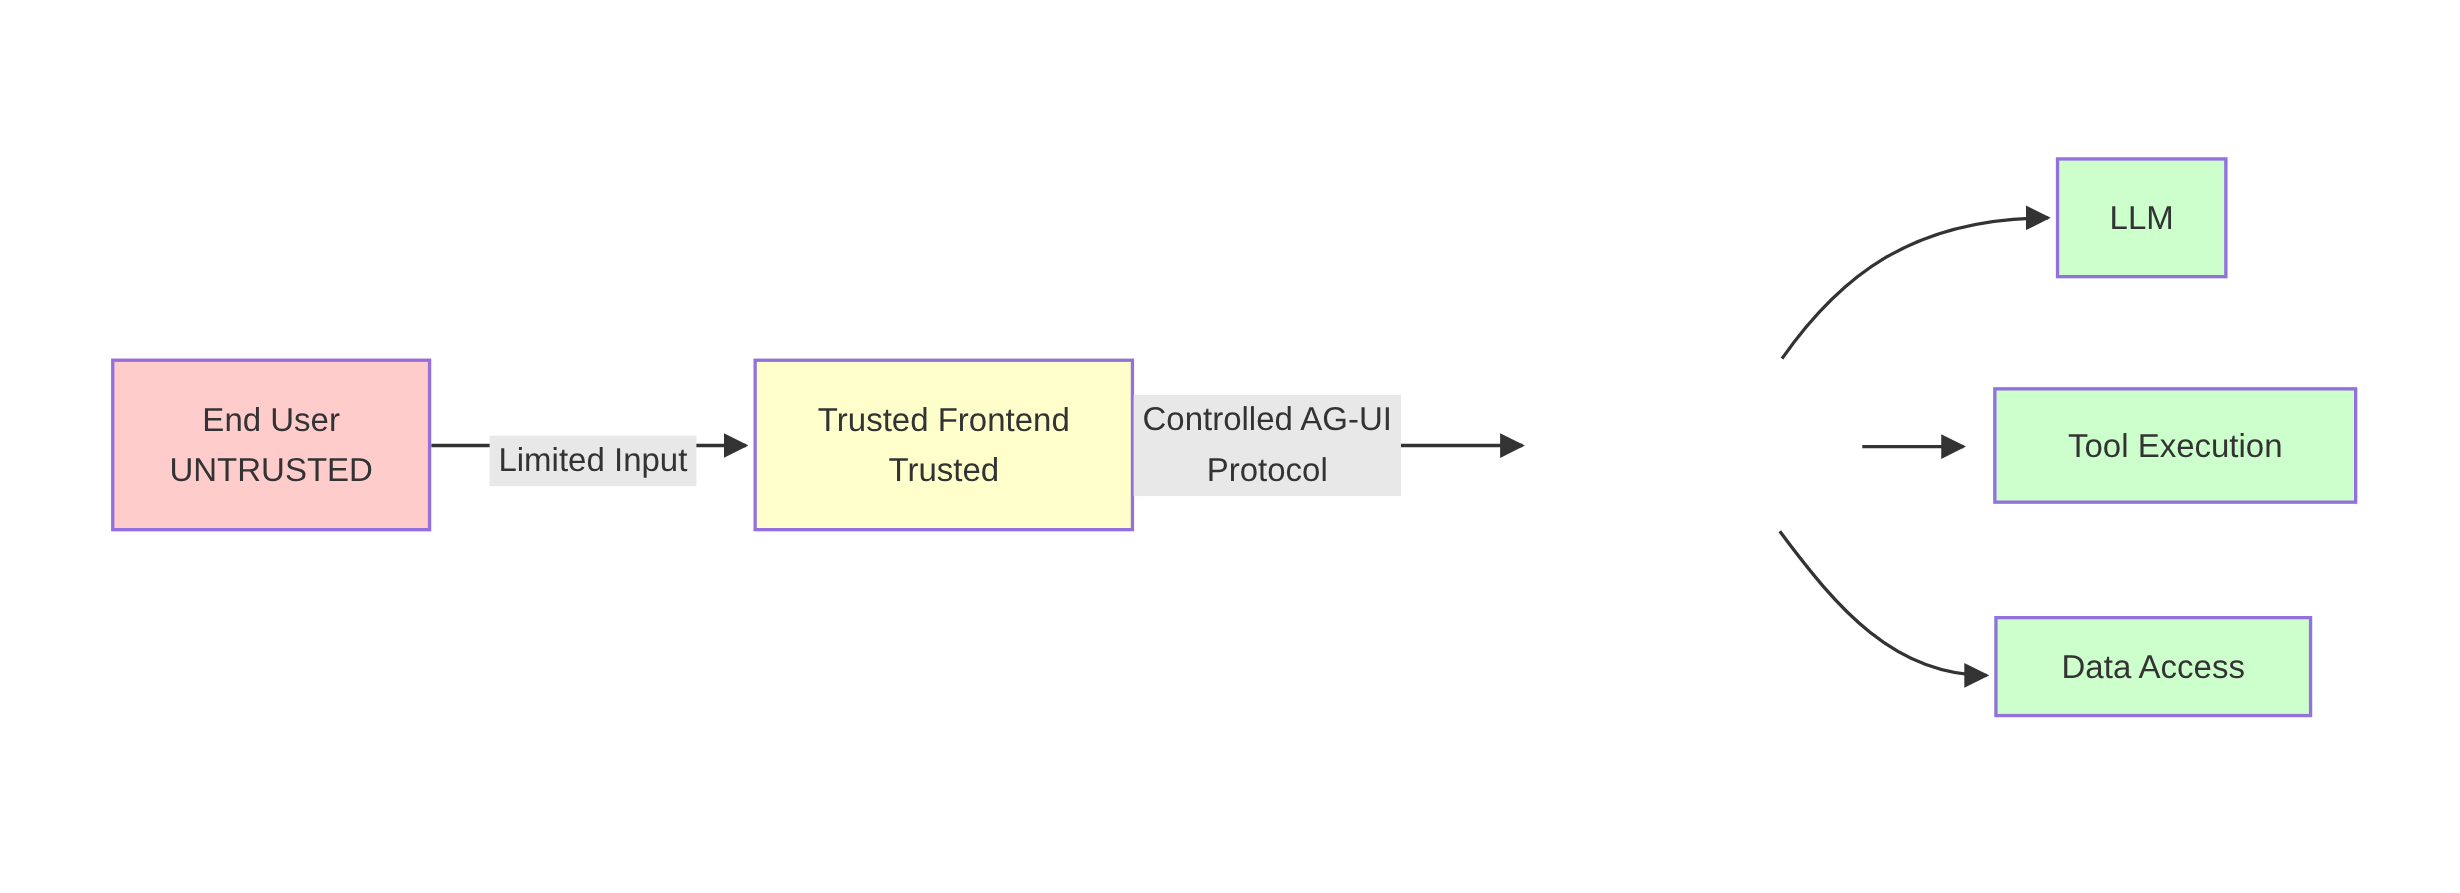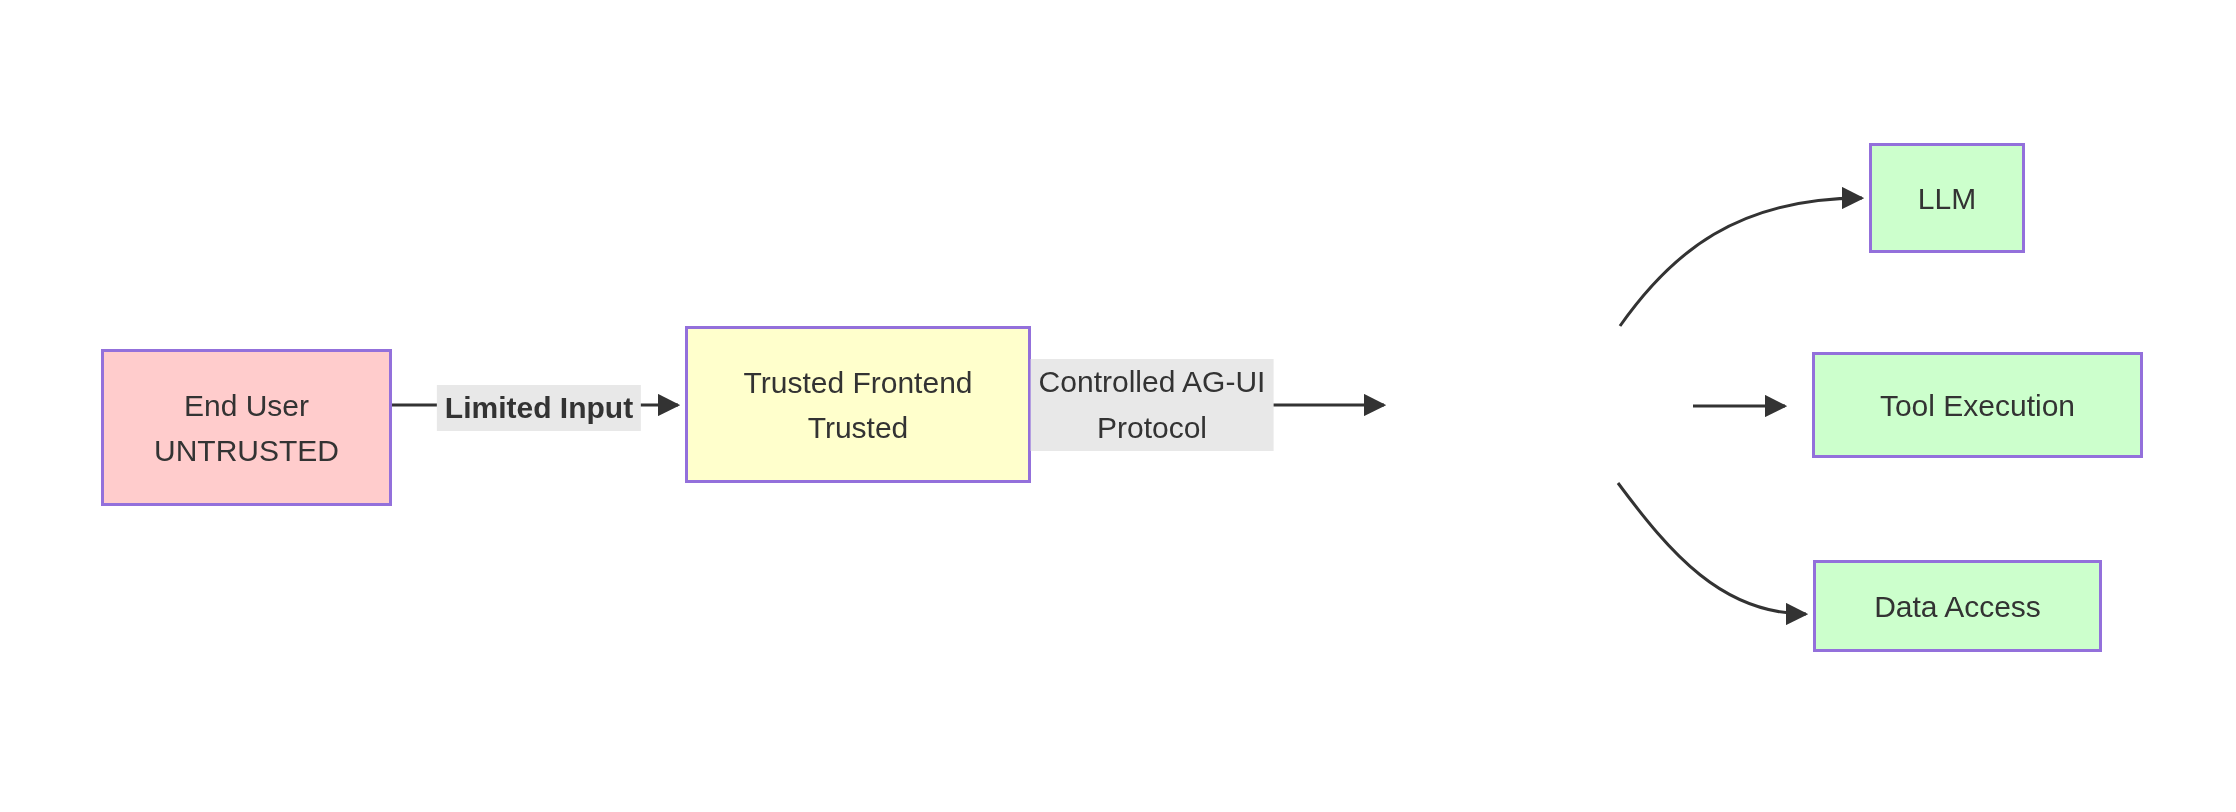--- a/index.html
+++ b/index.html
@@ -27,21 +27,21 @@
     box-sizing: border-box;
     border: 3px solid #9370db;
     display: flex;
     flex-direction: column;
     align-items: center;
     justify-content: center;
     text-align: center;
     font-size: 30px;
     line-height: 45px;
   }
-  .node.pink   { background: #ffcccc; margin-top: 23px; }
+  .node.pink   { background: #ffcccc; }
   .node.yellow { background: #ffffcc; }
   .node.green  { background: #ccffcc; }
   .edge-label {
     position: absolute;
     transform: translate(-50%, -50%);
     background: #e8e8e8;
     text-align: center;
     font-size: 30px;
     line-height: 46px;
     padding: 0 8px;
@@ -83,21 +83,21 @@
   </div>
 
   <div class="node green" style="left:1812px; top:352px; width:331px; height:106px;">
     <span>Tool Execution</span>
   </div>
 
   <div class="node green" style="left:1813px; top:560px; width:289px; height:92px;">
     <span>Data Access</span>
   </div>
 
-  <div class="edge-label" style="left:539px; top:408px;font-weight:bold;">
+  <div class="edge-label" style="left:539px; top:419px;">
     <span>Limited Input</span>
   </div>
 
   <div class="edge-label" style="left:1152px; top:405px;">
     <span>Controlled AG-UI</span>
     <span>Protocol</span>
   </div>
 
 </div>
 

